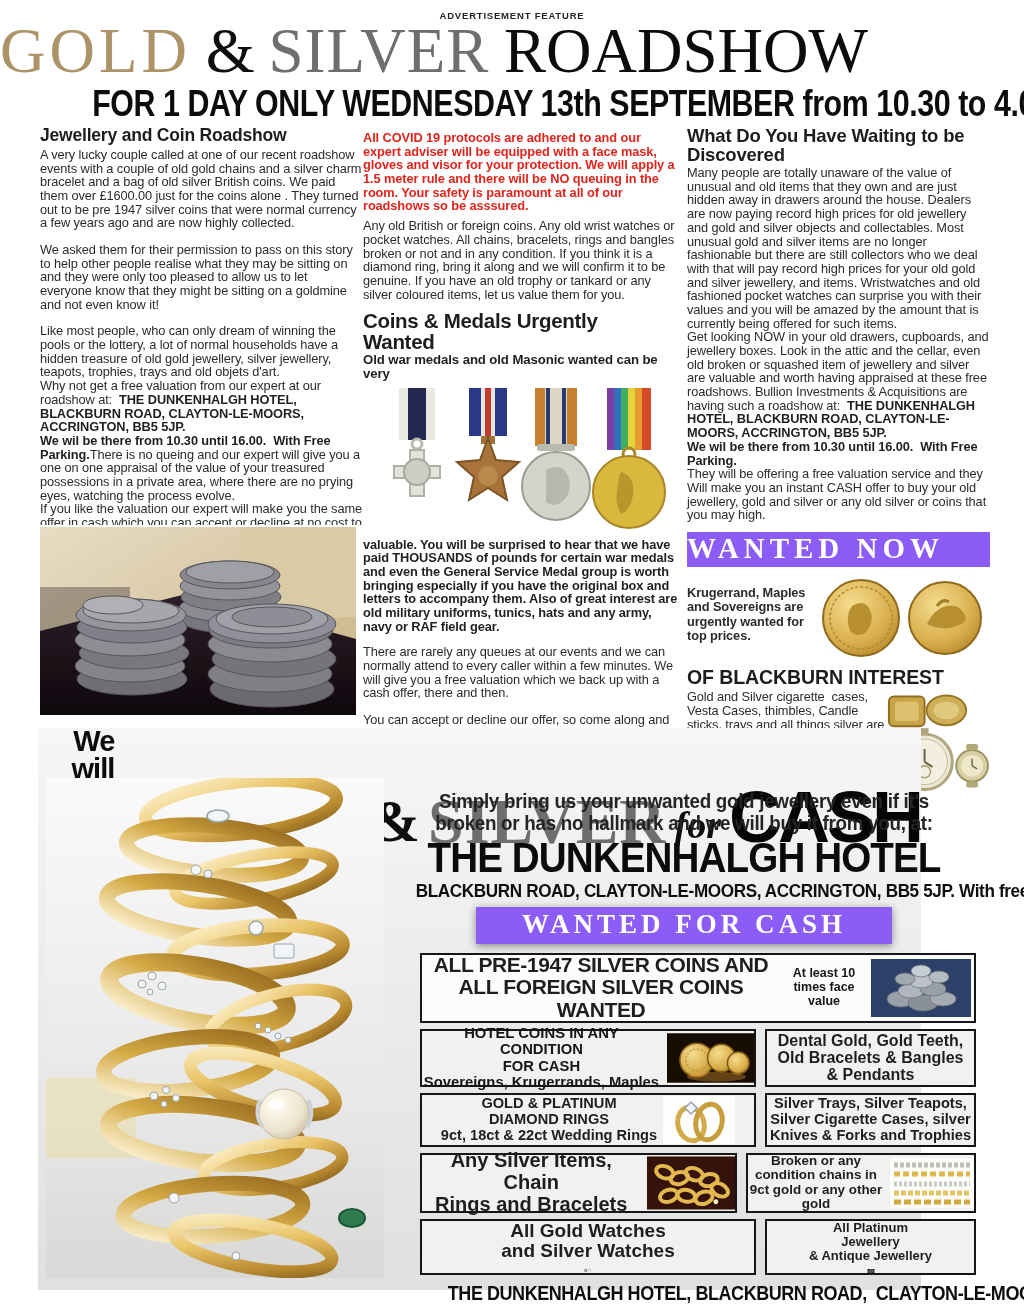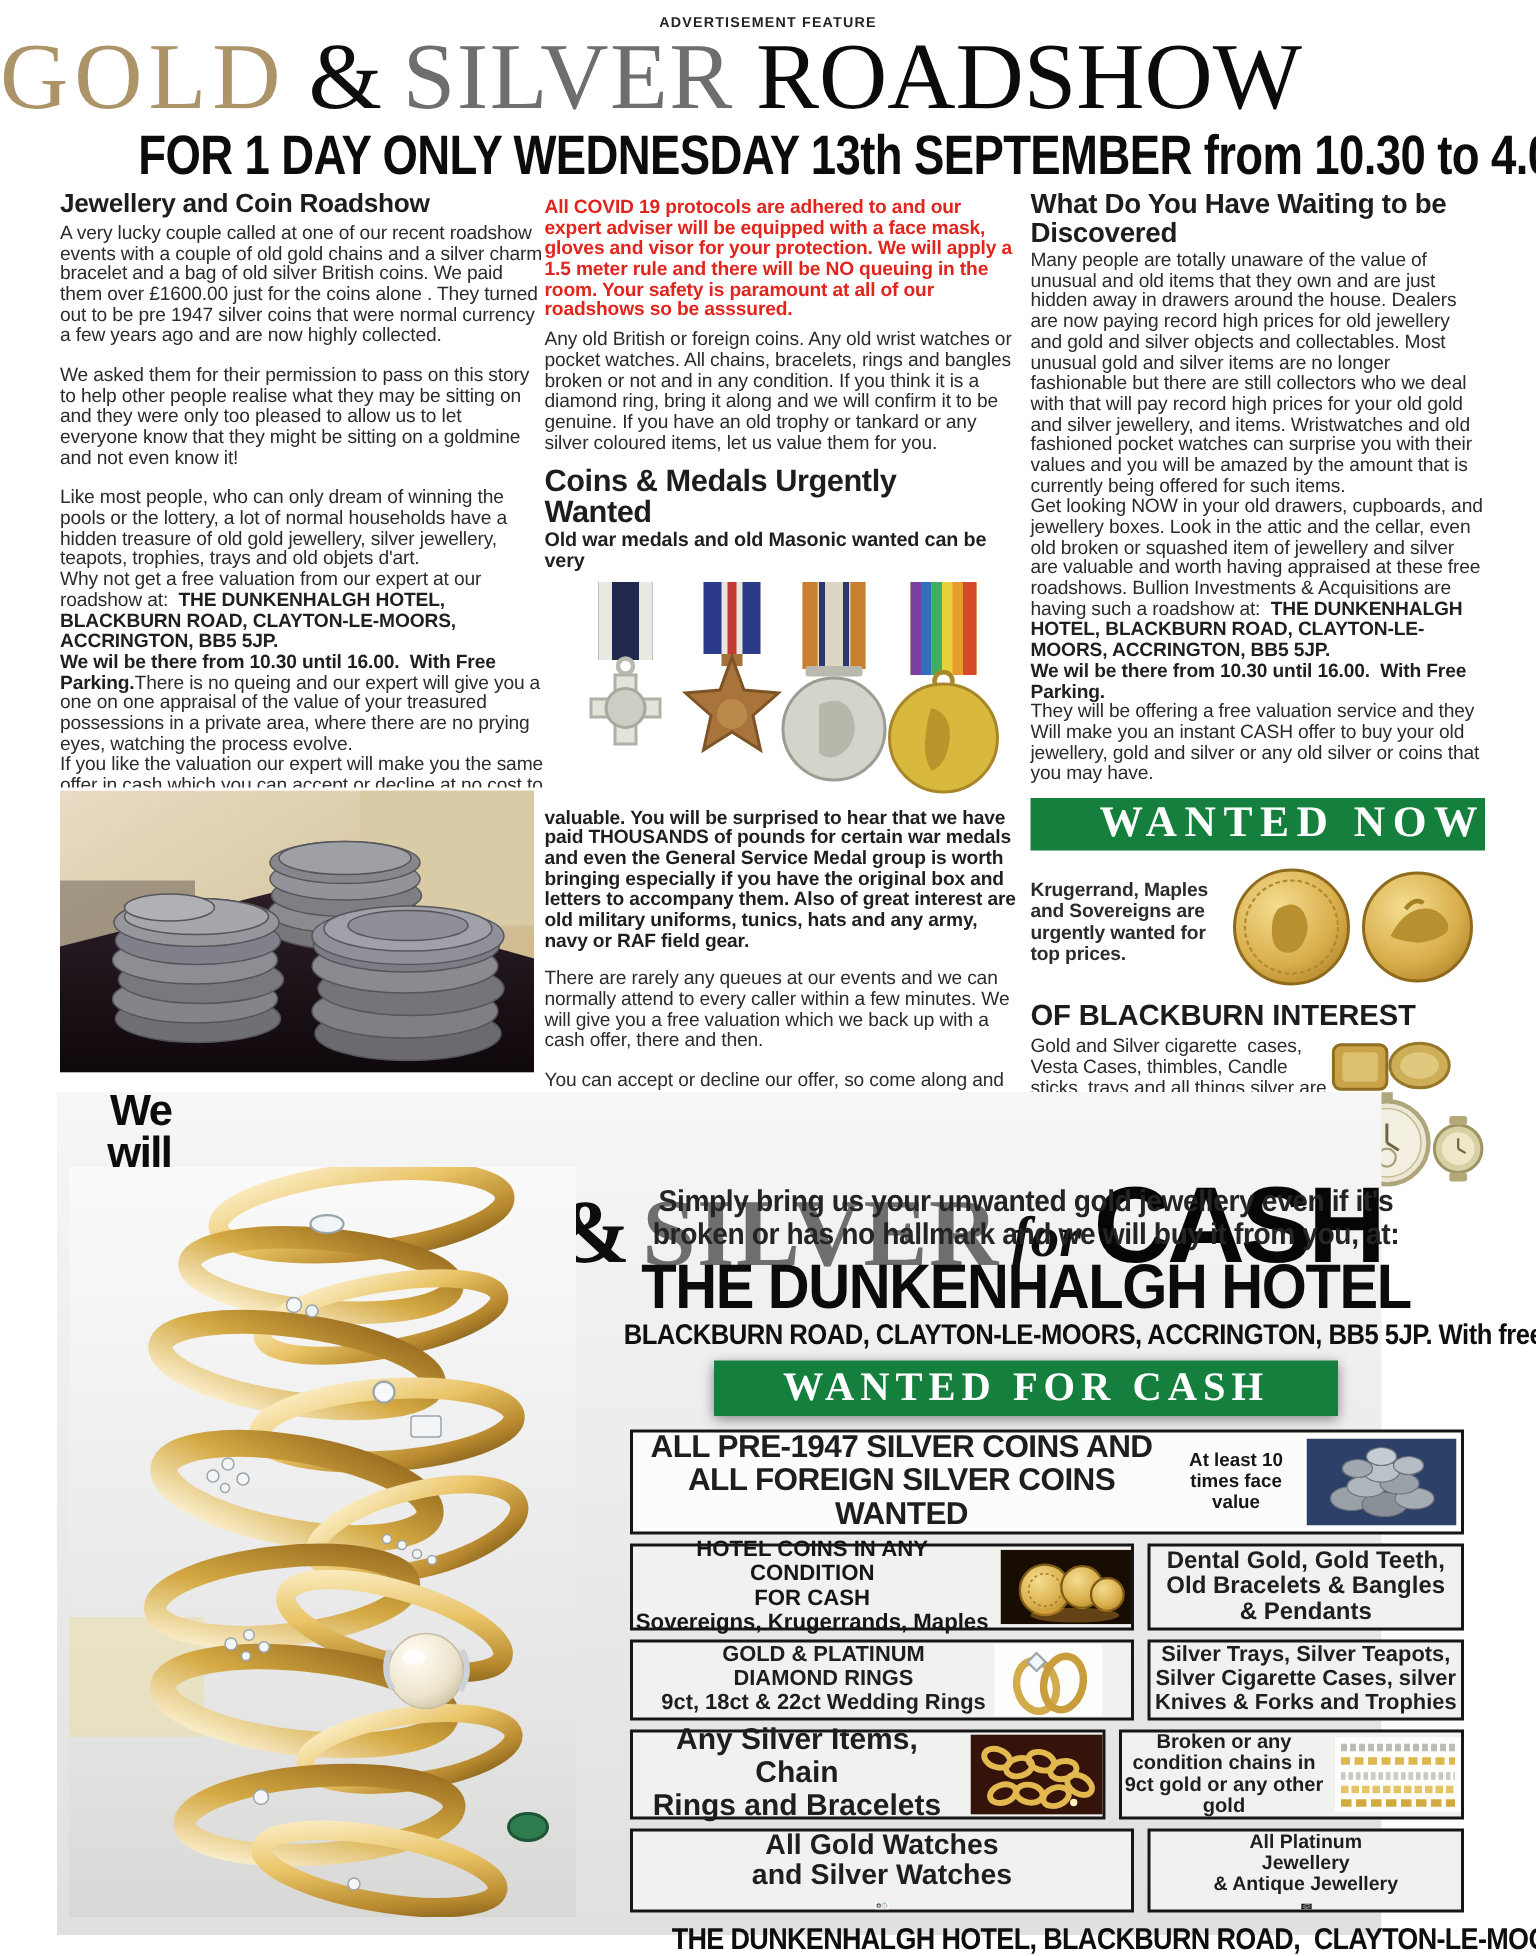--- a/index.html
+++ b/index.html
@@ -18,21 +18,21 @@
             font-weight:bold;font-size:37px;line-height:1;white-space:nowrap;
             transform:scaleX(.82);transform-origin:50% 50%;letter-spacing:-.5px;color:#0c0c0c;}
   .col{position:absolute;font-size:12.8px;line-height:1.07;letter-spacing:-.1px;color:#2b2b2b;}
   .col p{margin:0 0 13px 0;white-space:pre-wrap;}
   .col p.tight{margin:0;}
   h3.colhead{margin:0 0 3px 0;font-size:17.5px;line-height:1.02;color:#1d1d1d;letter-spacing:-.2px;}
   .bold{font-weight:bold;color:#1f1f1f;}
   .covid{font-weight:bold;}
   .medals-head{margin:6px 0 1px 0;font-size:20.5px;line-height:1;white-space:pre-wrap;
                font-weight:bold;color:#1d1d1d;letter-spacing:-.3px;}
-  .banner{background:#15803d;color:#fff;text-align:right;
+  .banner{background:#8b5cf6;color:#fff;text-align:left;
           font-family:"Liberation Serif","DejaVu Serif",serif;font-weight:bold;}
   .wanted-now{margin:10px 0 9px 0;font-size:29px;letter-spacing:5px;padding:1px 0 3px 0;}
   .krug-row{display:flex;align-items:flex-start;}
   .krug-text{width:132px;font-weight:bold;font-size:12.8px;line-height:1.12;padding-top:10px;white-space:pre-wrap;}
   .interest-head{margin:8px 0 3px 0;font-size:19.5px;line-height:1;font-weight:bold;color:#1c1c1c;}
   .interest-row{display:flex;align-items:flex-start;}
   .interest-text{width:202px;white-space:pre-wrap;}
   .panel{position:absolute;left:38px;top:728px;width:883px;height:562px;
          background:linear-gradient(180deg,#f6f6f6 0%,#ececec 45%,#e0e0e0 100%);}
   .cash-line{position:absolute;top:0;left:0;right:0;display:flex;justify-content:center;
@@ -193,21 +193,21 @@
     <p class="bold" style="margin-bottom:12px;">valuable. You will be surprised to hear that we have paid THOUSANDS of pounds for certain war medals and even the General Service Medal group is worth bringing especially if you have the original box and letters to accompany them. Also of great interest are old military uniforms, tunics, hats and any army, navy or RAF field gear.</p>
     <p>There are rarely any queues at our events and we can normally attend to every caller within a few minutes. We will give you a free valuation which we back up with a cash offer, there and then.</p>
     <p>You can accept or decline our offer, so come along and see what we can offer for your old gold or silver jewellery, coins and collectables.</p>
   </div>
 
   <div class="col" style="left:687px;top:126px;width:303px;">
     <h3 class="colhead" style="font-size:18.5px;line-height:1.03;margin-bottom:2px;">What Do You Have Waiting to be Discovered</h3>
     <p class="tight"><span>Many people are totally unaware of the value of unusual and old items that they own and are just hidden away in drawers around the house. Dealers are now paying record high prices for old jewellery and gold and silver objects and collectables. Most unusual gold and silver items are no longer fashionable but there are still collectors who we deal with that will pay record high prices for your old gold and silver jewellery, and items. Wristwatches and old fashioned pocket watches can surprise you with their values and you will be amazed by the amount that is currently being offered for such items.
 Get looking NOW in your old drawers, cupboards, and jewellery boxes. Look in the attic and the cellar, even old broken or squashed item of jewellery and silver are valuable and worth having appraised at these free roadshows. Bullion Investments &amp; Acquisitions are having such a roadshow at:  </span><span class="bold">THE DUNKENHALGH HOTEL, BLACKBURN ROAD, CLAYTON-LE-MOORS, ACCRINGTON, BB5 5JP.</span></p>
     <p class="tight bold">We wil be there from 10.30 until 16.00.  With Free Parking.</p>
-    <p class="tight">They will be offering a free valuation service and they Will make you an instant CASH offer to buy your old jewellery, gold and silver or any old silver or coins that you may have.</p>
+    <p class="tight">They will be offering a free valuation service and they Will make you an instant CASH offer to buy your old jewellery, gold and silver or any old silver or coins that you may high.</p>
 
     <div class="banner wanted-now">WANTED NOW</div>
 
     <div class="krug-row">
       <div class="krug-text">Krugerrand, Maples
 and Sovereigns are
 urgently wanted for
 top prices.</div>
 
       <svg class="photo" width="170" height="84" viewBox="0 0 170 84">

